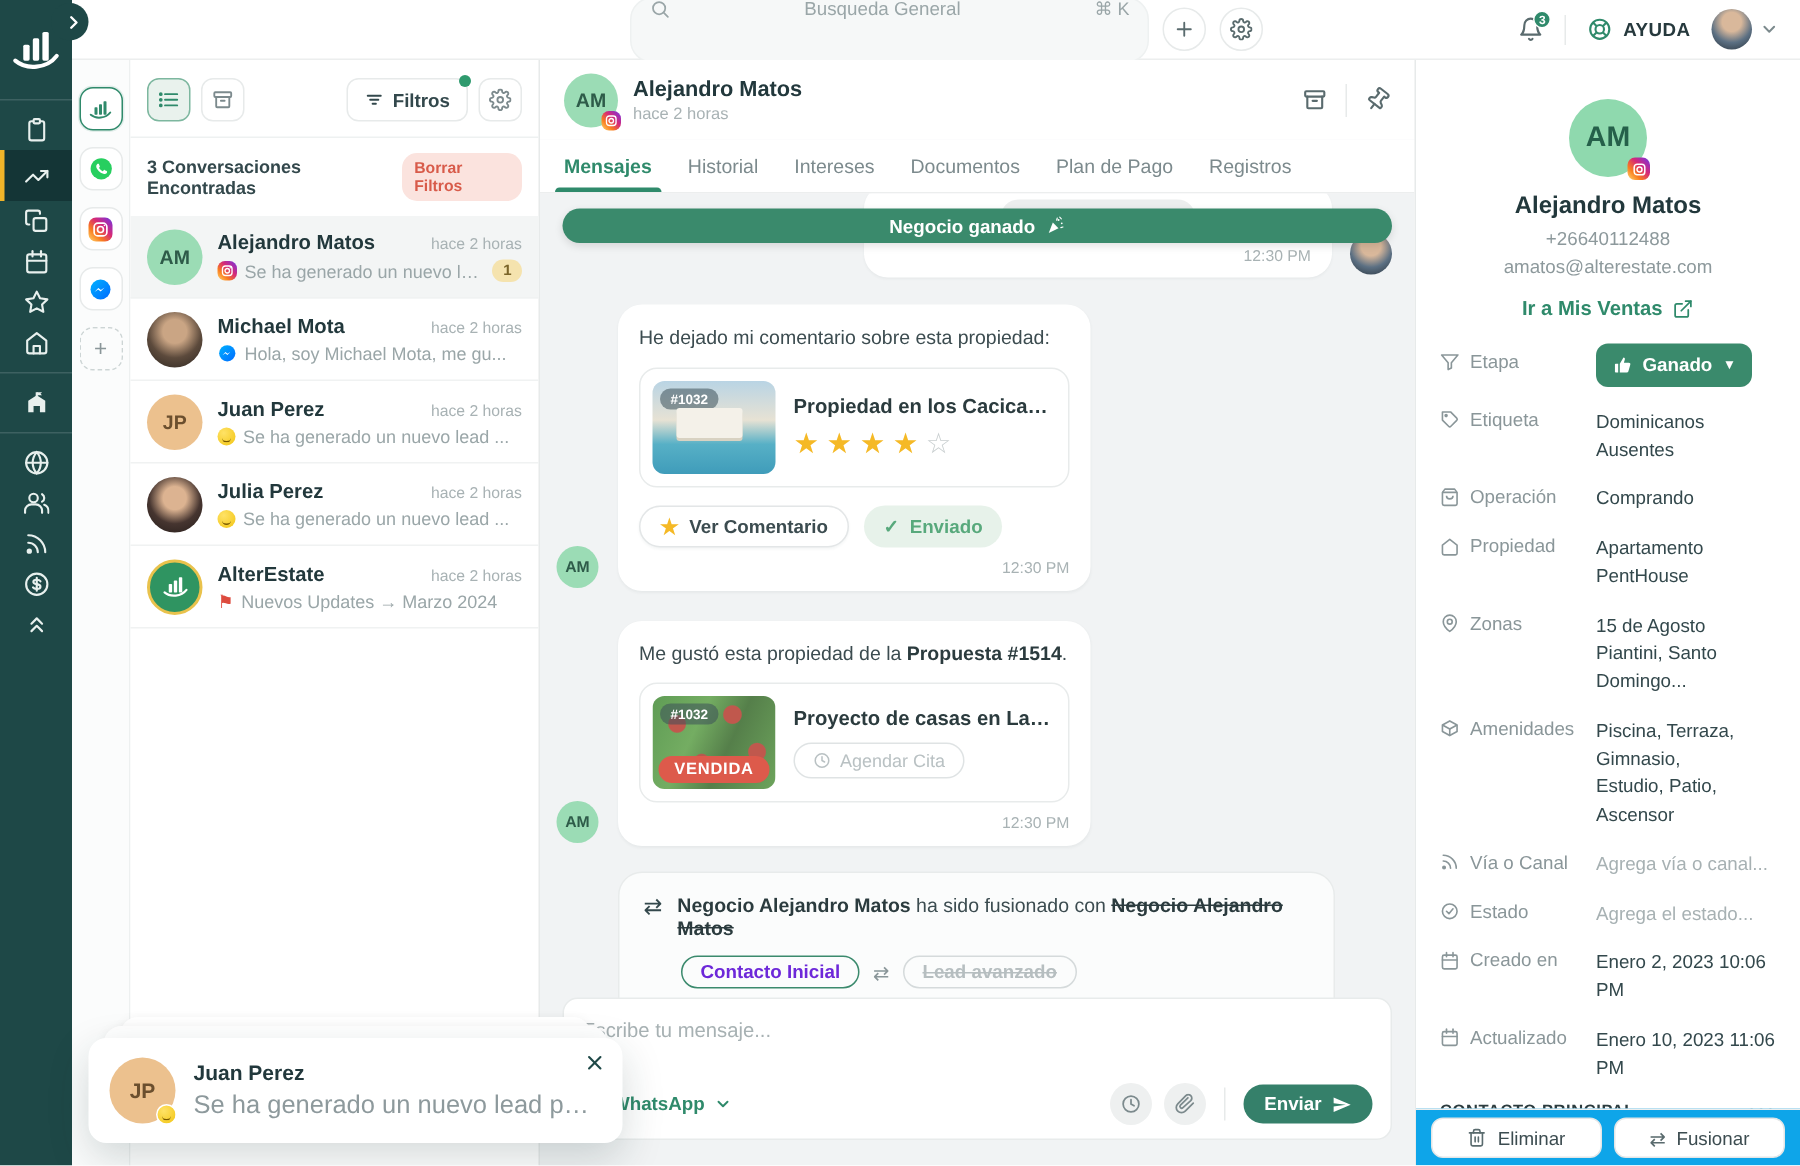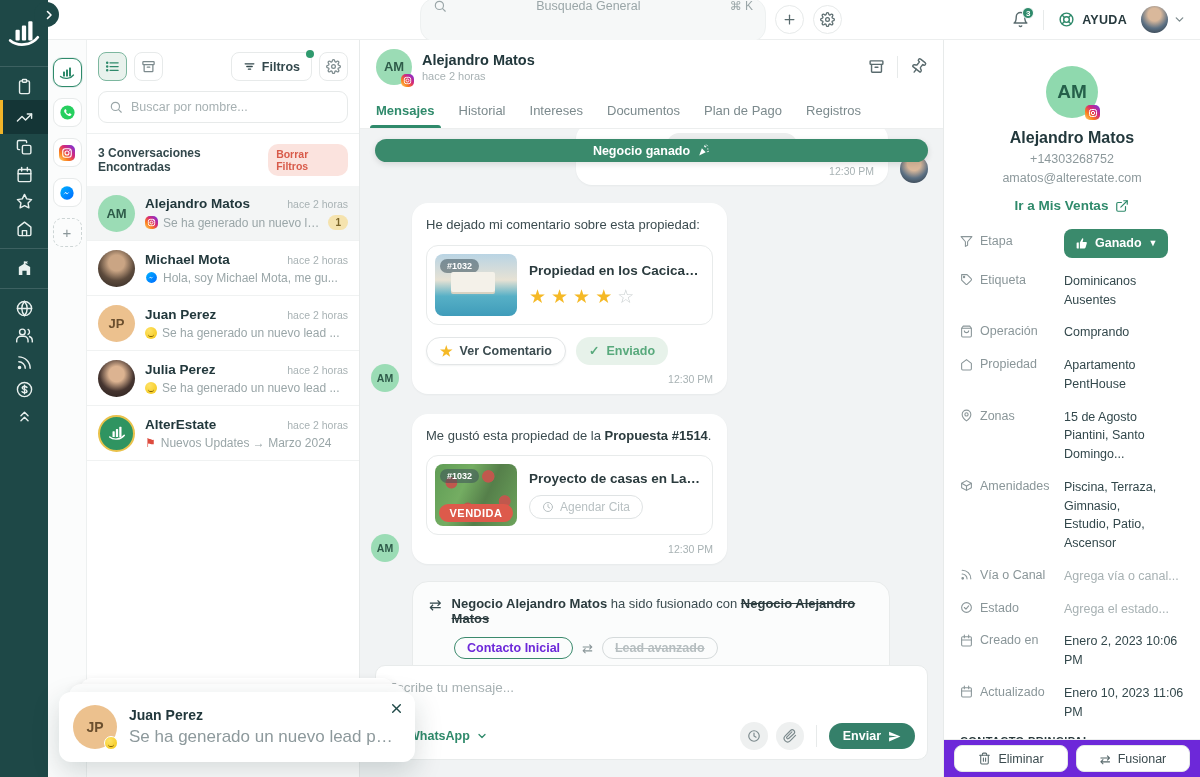--- a/index.html
+++ b/index.html
@@ -200,21 +200,21 @@
   .fvalue.ph { color:#a7b1b3; }
   .ganado-btn { display:inline-flex; align-items:center; gap:7px; background:#3a8a6c; color:#fff; font-size:12.5px; font-weight:bold; border-radius:8px; padding:5px 11px; cursor:pointer; margin-top:-4px; }
   .ganado-btn svg { width:13px; height:13px; }
   .caret { font-size:9px; }
   .sec-head { display:flex; align-items:center; justify-content:space-between; margin-top:4px; }
   .sec-title { font-size:11px; font-weight:bold; color:#2b3b3e; letter-spacing:.4px; }
   .dots { color:#5a6b6e; font-size:15px; letter-spacing:1px; cursor:pointer; line-height:.6; }
   .crow { display:flex; align-items:center; gap:10px; margin-top:12px; font-size:13px; color:#33484c; }
   .crow svg { width:14px; height:14px; color:#8a9699; flex-shrink:0; }
   .crow .link-blue { color:#4a7fd4; cursor:pointer; }
-  .dt-footer { position:absolute; left:0; right:0; bottom:0; height:38px; border-top:1px solid #eceeee; background:#6d28d9; display:flex; gap:8px; padding:5px 10px; }
+  .dt-footer { position:absolute; left:0; right:0; bottom:0; height:38px; border-top:1px solid #eceeee; background:#0ea5e9; display:flex; gap:8px; padding:5px 10px; }
   .ft-btn { flex:1; border:1px solid #e3e6e7; background:#fff; border-radius:8px; display:flex; align-items:center; justify-content:center; gap:7px; font-size:12.5px; color:#3c4c50; cursor:pointer; font-family:inherit; }
   .ft-btn svg { width:13px; height:13px; color:#5a6b6e; }
 </style>
 </head>
 <body>
 
 <div class="app">
 
   <div class="sidebar">
     <div class="sb-logo">
@@ -480,29 +480,20 @@
             <span class="filters-dot"></span>
           </div>
           <div class="sq-btn">
               <span>
                 <svg viewBox="0 0 24 24" fill="none" stroke="currentColor" stroke-width="2" stroke-linecap="round" stroke-linejoin="round" width="15" height="15">
                   <circle cx="12" cy="12" r="3"></circle>
                   <path d="M19.4 15a1.7 1.7 0 0 0 .3 1.9l.1.1a2 2 0 1 1-2.8 2.8l-.1-.1a1.7 1.7 0 0 0-1.9-.3 1.7 1.7 0 0 0-1 1.5V21a2 2 0 1 1-4 0v-.1a1.7 1.7 0 0 0-1-1.5 1.7 1.7 0 0 0-1.9.3l-.1.1a2 2 0 1 1-2.8-2.8l.1-.1a1.7 1.7 0 0 0 .3-1.9 1.7 1.7 0 0 0-1.5-1H3a2 2 0 1 1 0-4h.1a1.7 1.7 0 0 0 1.5-1 1.7 1.7 0 0 0-.3-1.9l-.1-.1a2 2 0 1 1 2.8-2.8l.1.1a1.7 1.7 0 0 0 1.9.3 1.7 1.7 0 0 0 1-1.5V3a2 2 0 1 1 4 0v.1a1.7 1.7 0 0 0 1 1.5 1.7 1.7 0 0 0 1.9-.3l.1-.1a2 2 0 1 1 2.8 2.8l-.1.1a1.7 1.7 0 0 0-.3 1.9 1.7 1.7 0 0 0 1.5 1h.1a2 2 0 1 1 0 4h-.1a1.7 1.7 0 0 0-1.5 1z"></path>
                 </svg>
               </span>
             </div>
-        </div>
-        <div class="cl-search">
-          <span>
-              <svg viewBox="0 0 24 24" fill="none" stroke="currentColor" stroke-width="2" stroke-linecap="round" width="14" height="14">
-                <circle cx="11" cy="11" r="7"></circle>
-                <line x1="16.5" y1="16.5" x2="21" y2="21"></line>
-              </svg>
-            </span>
-          <input type="text" placeholder="Buscar por nombre..." style="">
         </div>
         <div class="cl-count">
           <span class="cl-count-text">3 Conversaciones Encontradas</span>
           <span class="clear-badge">Borrar Filtros</span>
         </div>
 
         <div class="conv-item selected">
           <div class="cv-avatar av-green">AM</div>
           <div class="cv-body">
             <div class="cv-top">
@@ -777,21 +768,21 @@
         <div class="dt-avatar">
           <span>AM</span>
           <span class="ig-badge ig-14 badge-br">
               <svg viewBox="0 0 24 24" fill="none" stroke="#fff" stroke-width="2.4">
                 <rect x="3.5" y="3.5" width="17" height="17" rx="5"></rect>
                 <circle cx="12" cy="12" r="4"></circle>
               </svg>
             </span>
         </div>
         <div class="dt-name">Alejandro Matos</div>
-        <div class="dt-line">+14303268752</div>
+        <div class="dt-line">+26640112488</div>
         <div class="dt-line">amatos@alterestate.com</div>
         <div class="dt-link">
           <span>Ir a Mis Ventas</span>
           <span>
               <svg viewBox="0 0 24 24" fill="none" stroke="currentColor" stroke-width="2" stroke-linecap="round" stroke-linejoin="round" width="14" height="14">
                 <path d="M18 13v6a2 2 0 0 1-2 2H5a2 2 0 0 1-2-2V8a2 2 0 0 1 2-2h6"></path>
                 <polyline points="15 3 21 3 21 9"></polyline>
                 <line x1="10" y1="14" x2="21" y2="3"></line>
               </svg>
             </span>

